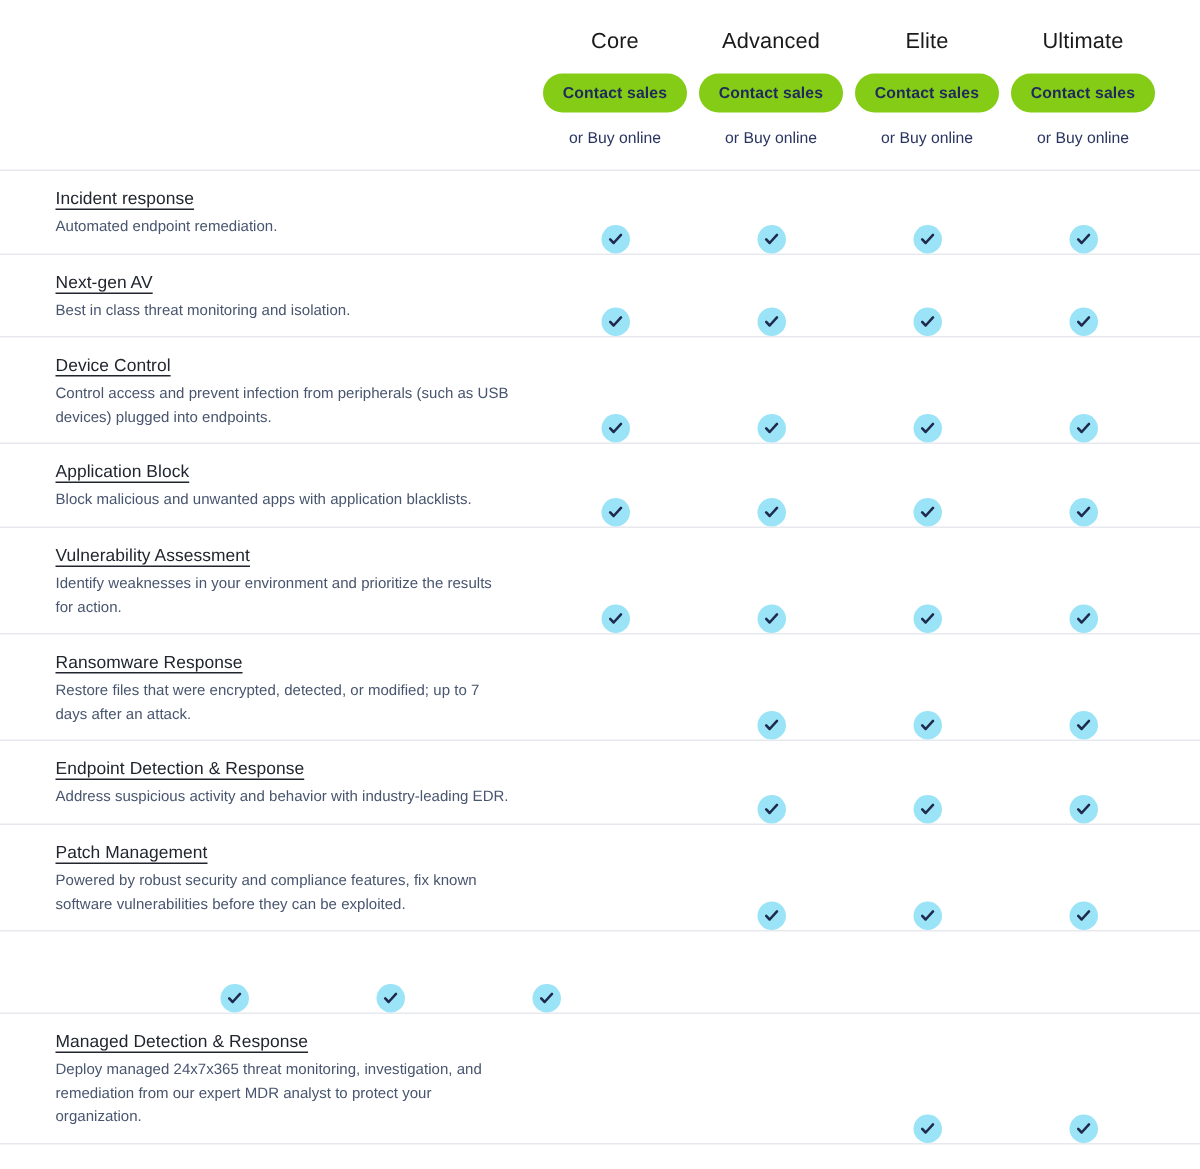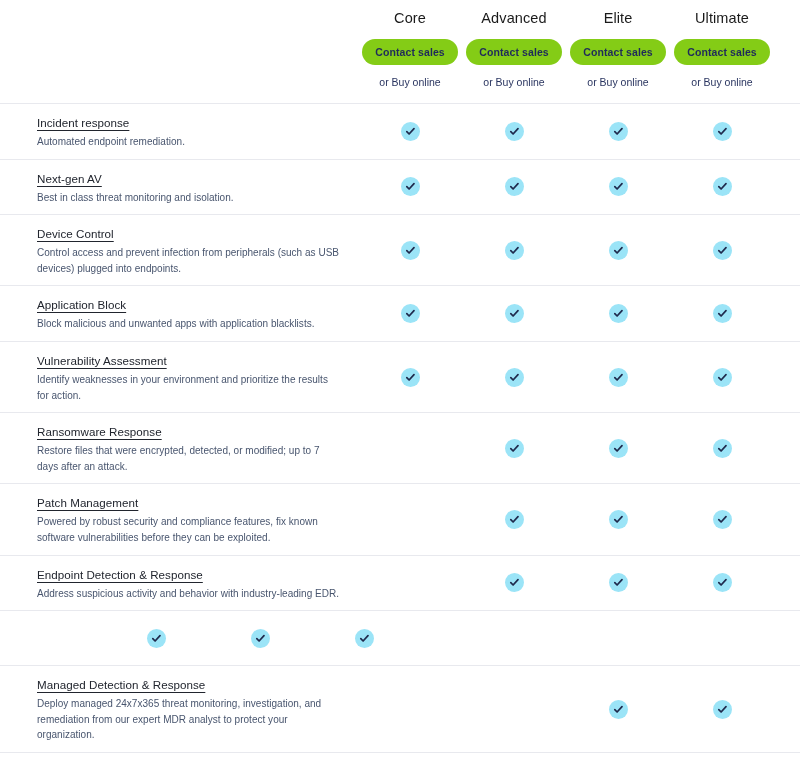--- a/index.html
+++ b/index.html
@@ -15,21 +15,21 @@
     width: 800px;
     height: 779px;
     background: #ffffff;
     overflow: hidden;
   }
 
   
   .header-row {
     display: flex;
     align-items: flex-start;
-    padding-top: 8px;
+    padding-top: 18px;
   }
   .feature-col { width: 358px; flex: 0 0 358px; }
   .plan-col {
     flex: 0 0 104px;
     width: 104px;
     text-align: center;
   }
   .plan-name {
     font-size: 14.5px;
     color: #1a1a1a;
@@ -63,21 +63,21 @@
     cursor: pointer;
   }
 
   
   .table {
     margin-top: 14px;
     border-top: 1px solid #e8e9ee;
   }
   .row {
     display: flex;
-    align-items: center;
+    align-items: flex-end;
     border-bottom: 1px solid #e8e9ee;
     min-height: 55px;
   }
   .row .feature-col {
     padding: 9px 18px 9px 37px;
   }
   .feat-title {
     font-size: 11.6px;
     color: #21252e;
     font-weight: 400;
@@ -303,20 +303,45 @@
         </div>
         <div class="cell">
           <span class="check">
             <svg width="11" height="11" viewBox="0 0 11 11" aria-hidden="true">
               <path d="M1.8 5.6 L4.1 8.0 L9.0 2.6" fill="none" stroke="#1f2a4d" stroke-width="1.7" stroke-linecap="round" stroke-linejoin="round"></path>
             </svg>
           </span>
         </div>
       </div>
       <div class="row">
+        <div class="feature-col"><div class="feat-title">Endpoint Detection &amp; Response</div><div class="feat-desc">Address suspicious activity and behavior with industry-leading EDR.</div></div>
+        <div class="cell"></div>
+        <div class="cell">
+          <span class="check">
+            <svg width="11" height="11" viewBox="0 0 11 11" aria-hidden="true">
+              <path d="M1.8 5.6 L4.1 8.0 L9.0 2.6" fill="none" stroke="#1f2a4d" stroke-width="1.7" stroke-linecap="round" stroke-linejoin="round"></path>
+            </svg>
+          </span>
+        </div>
+        <div class="cell">
+          <span class="check">
+            <svg width="11" height="11" viewBox="0 0 11 11" aria-hidden="true">
+              <path d="M1.8 5.6 L4.1 8.0 L9.0 2.6" fill="none" stroke="#1f2a4d" stroke-width="1.7" stroke-linecap="round" stroke-linejoin="round"></path>
+            </svg>
+          </span>
+        </div>
+        <div class="cell">
+          <span class="check">
+            <svg width="11" height="11" viewBox="0 0 11 11" aria-hidden="true">
+              <path d="M1.8 5.6 L4.1 8.0 L9.0 2.6" fill="none" stroke="#1f2a4d" stroke-width="1.7" stroke-linecap="round" stroke-linejoin="round"></path>
+            </svg>
+          </span>
+        </div>
+      </div>
+      <div class="row">
         <div class="feature-col"><div class="feat-title">Patch Management</div><div class="feat-desc">Powered by robust security and compliance features, fix known software vulnerabilities before they can be exploited.</div></div>
         <div class="cell"></div>
         <div class="cell">
           <span class="check">
             <svg width="11" height="11" viewBox="0 0 11 11" aria-hidden="true">
               <path d="M1.8 5.6 L4.1 8.0 L9.0 2.6" fill="none" stroke="#1f2a4d" stroke-width="1.7" stroke-linecap="round" stroke-linejoin="round"></path>
             </svg>
           </span>
         </div>
         <div class="cell">
@@ -328,45 +353,20 @@
         </div>
         <div class="cell">
           <span class="check">
             <svg width="11" height="11" viewBox="0 0 11 11" aria-hidden="true">
               <path d="M1.8 5.6 L4.1 8.0 L9.0 2.6" fill="none" stroke="#1f2a4d" stroke-width="1.7" stroke-linecap="round" stroke-linejoin="round"></path>
             </svg>
           </span>
         </div>
       </div>
       <div class="row">
-        <div class="feature-col"><div class="feat-title">Endpoint Detection &amp; Response</div><div class="feat-desc">Address suspicious activity and behavior with industry-leading EDR.</div></div>
-        <div class="cell"></div>
-        <div class="cell">
-          <span class="check">
-            <svg width="11" height="11" viewBox="0 0 11 11" aria-hidden="true">
-              <path d="M1.8 5.6 L4.1 8.0 L9.0 2.6" fill="none" stroke="#1f2a4d" stroke-width="1.7" stroke-linecap="round" stroke-linejoin="round"></path>
-            </svg>
-          </span>
-        </div>
-        <div class="cell">
-          <span class="check">
-            <svg width="11" height="11" viewBox="0 0 11 11" aria-hidden="true">
-              <path d="M1.8 5.6 L4.1 8.0 L9.0 2.6" fill="none" stroke="#1f2a4d" stroke-width="1.7" stroke-linecap="round" stroke-linejoin="round"></path>
-            </svg>
-          </span>
-        </div>
-        <div class="cell">
-          <span class="check">
-            <svg width="11" height="11" viewBox="0 0 11 11" aria-hidden="true">
-              <path d="M1.8 5.6 L4.1 8.0 L9.0 2.6" fill="none" stroke="#1f2a4d" stroke-width="1.7" stroke-linecap="round" stroke-linejoin="round"></path>
-            </svg>
-          </span>
-        </div>
-      </div>
-      <div class="row">
         <div class="cell"></div>
         <div class="cell">
           <span class="check">
             <svg width="11" height="11" viewBox="0 0 11 11" aria-hidden="true">
               <path d="M1.8 5.6 L4.1 8.0 L9.0 2.6" fill="none" stroke="#1f2a4d" stroke-width="1.7" stroke-linecap="round" stroke-linejoin="round"></path>
             </svg>
           </span>
         </div>
         <div class="cell">
           <span class="check">

